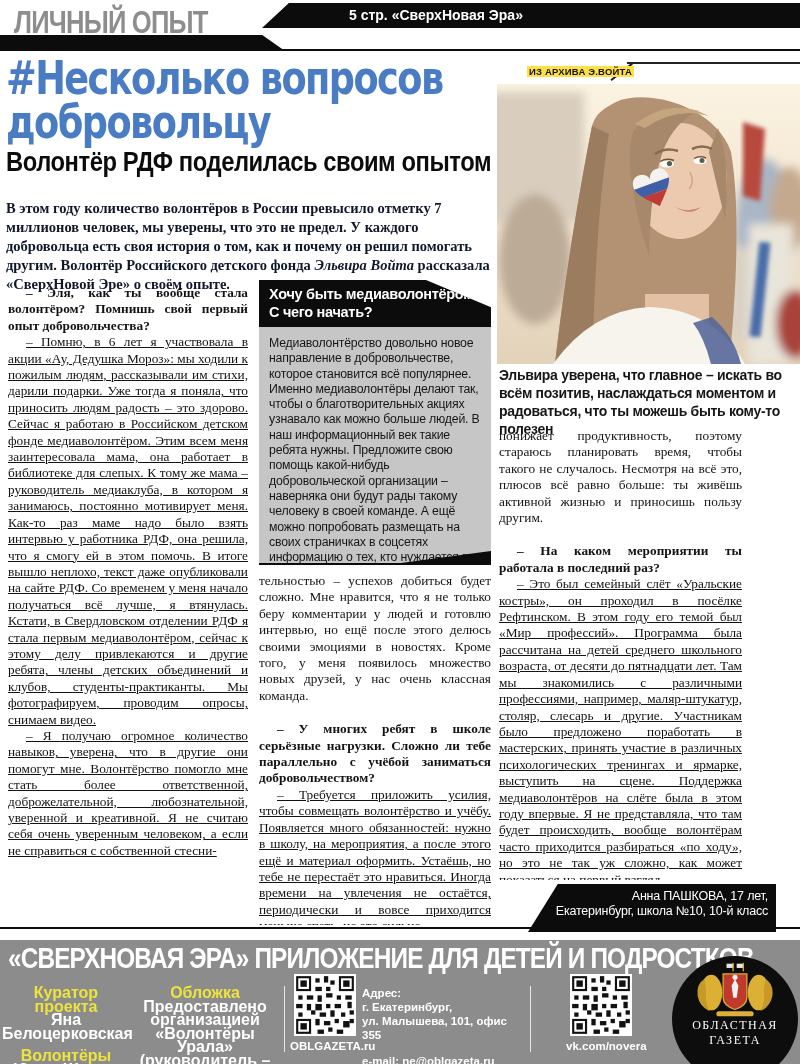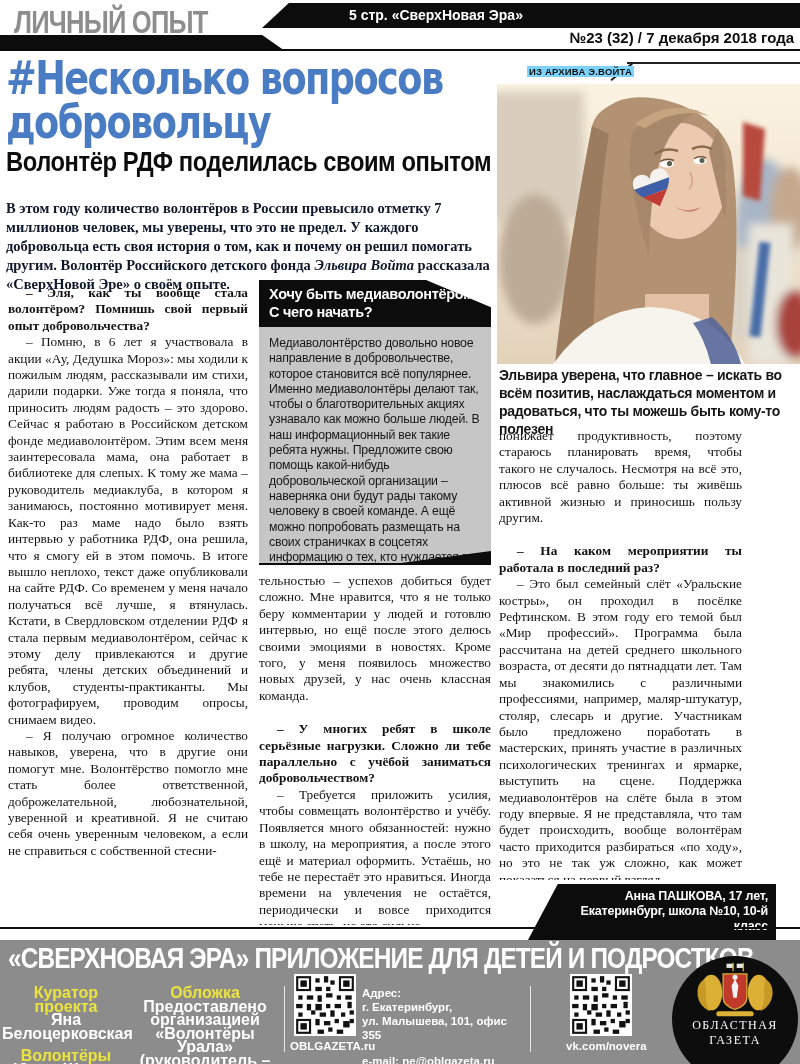--- a/index.html
+++ b/index.html
@@ -25,50 +25,50 @@
      transform:scaleX(.88);transform-origin:left top;letter-spacing:-.5px;color:#0c0c0c;}
   .lead{position:absolute;left:6px;top:184px;width:486px;font-family:"Liberation Serif",serif;
      font-weight:bold;font-size:14.5px;line-height:19px;color:#0f172a;}
   .lead .name{font-style:italic;}
 
   
   .col{position:absolute;font-family:"Liberation Serif",serif;font-size:13.3px;line-height:16.4px;
      text-align:justify;color:#131313;overflow:hidden;}
   .col p{margin:0;}
   .col p.q{font-weight:bold;text-indent:18px;margin-top:17px;}
-  .col p.a{text-indent:18px;}
+  .col p.a{text-indent:18px;text-decoration:underline;}
   .col p.cont{text-indent:0;}
   #col1{left:8px;top:285px;width:240px;height:638px;}
   #col2{left:259px;top:280px;width:232px;height:645px;}
   #col3{left:499px;top:428px;width:243px;height:452px;}
 
   
   .infobox{margin-bottom:8px;font-family:"Liberation Sans",sans-serif;text-align:left;}
   .infobox-head{background:#0c0c0c;color:#fff;font-weight:bold;font-size:14.5px;line-height:18px;
      padding:5px 10px 6px 10px;clip-path:polygon(0 0,72% 0,100% 58%,100% 100%,0 100%);letter-spacing:-.3px;}
   .infobox-body{position:relative;background:#c6c6c6;color:#161616;font-size:12.3px;line-height:15.3px;
      padding:9px 9px 12px 10px;height:215px;overflow:hidden;border-bottom:2px solid #0c0c0c;letter-spacing:-.2px;}
   .infobox-tri{position:absolute;right:0;bottom:0;width:90px;height:12px;background:#0c0c0c;
      clip-path:polygon(0 100%,100% 0,100% 100%);}
 
   
   .photo-wrap{position:absolute;left:497px;top:58px;width:303px;height:366px;}
   .photo-topline{position:absolute;left:130px;top:4px;width:173px;height:1.5px;background:#222;}
   .photo-diag{position:absolute;left:111px;top:13px;width:27px;height:1.5px;background:#222;
      transform:rotate(-38deg);}
   .photo-credit{position:absolute;left:30px;top:8px;font-size:9.5px;font-weight:bold;color:#111;
-     background:#7dd3fc;padding:0 2px;letter-spacing:.2px;}
+     background:#fde047;padding:0 2px;letter-spacing:.2px;}
   .photo{position:absolute;left:0;top:26px;width:303px;height:280px;display:block;}
   .caption{position:absolute;left:2px;top:308px;width:296px;font-size:14px;line-height:18px;
      font-weight:bold;color:#161616;letter-spacing:-.3px;}
 
   
   .byline{position:absolute;left:528px;top:884px;width:214px;background:#0c0c0c;color:#fff;
-     font-size:12.5px;line-height:15px;font-weight:bold;text-align:right;
-     padding:5px 8px 6px 26px;clip-path:polygon(12% 0,100% 0,100% 100%,0 100%);letter-spacing:-.2px;}
+     font-size:12.5px;line-height:15px;font-weight:normal;text-align:right;
+     padding:5px 8px 13px 26px;clip-path:polygon(12% 0,100% 0,100% 100%,0 100%);letter-spacing:-.2px;}
 
   .rule-bottom{position:absolute;left:0;top:927px;width:800px;height:2px;background:#0c0c0c;}
 
   
   .footer{position:absolute;left:0;top:940px;width:800px;height:124px;background:#8c8c8c;color:#fff;}
   .footer-title{position:absolute;left:8px;top:2px;font-size:29px;font-weight:bold;white-space:nowrap;
      transform:scaleX(.84);transform-origin:left top;letter-spacing:-1px;color:#fff;}
   .fcol{position:absolute;top:46px;text-align:center;font-size:16px;line-height:13.5px;font-weight:bold;}
   .fcol .role{color:#ede33d;}
   .fcol .name{color:#fff;}
@@ -88,21 +88,20 @@
 </style>
 </head>
 <body>
 
 <div class="page">
 
   <div class="section-label">ЛИЧНЫЙ ОПЫТ</div>
   <div class="bar-top">
     <span>5 стр. «СверхНовая Эра»</span>
   </div>
-  <div class="issue-date">№23 (32) / 7 декабря 2018 года</div>
   <div class="rule-top"></div>
   <div class="bar-left"></div>
 
   <div class="headline">
     <div>#Несколько вопросов</div>
     <div>добровольцу</div>
   </div>
   <div class="subtitle">Волонтёр РДФ поделилась своим опытом</div>
 
   <p class="lead"><span>В этом году количество волонтёров в России превысило отметку 7 миллионов человек, мы уверены, что это не предел. У каждого добровольца есть своя история о том, как и почему он решил помогать другим. Волонтёр Российского детского фонда </span><span class="name">Эльвира Войта</span><span> рассказала «СверхНовой Эре» о своём опыте.</span></p>

